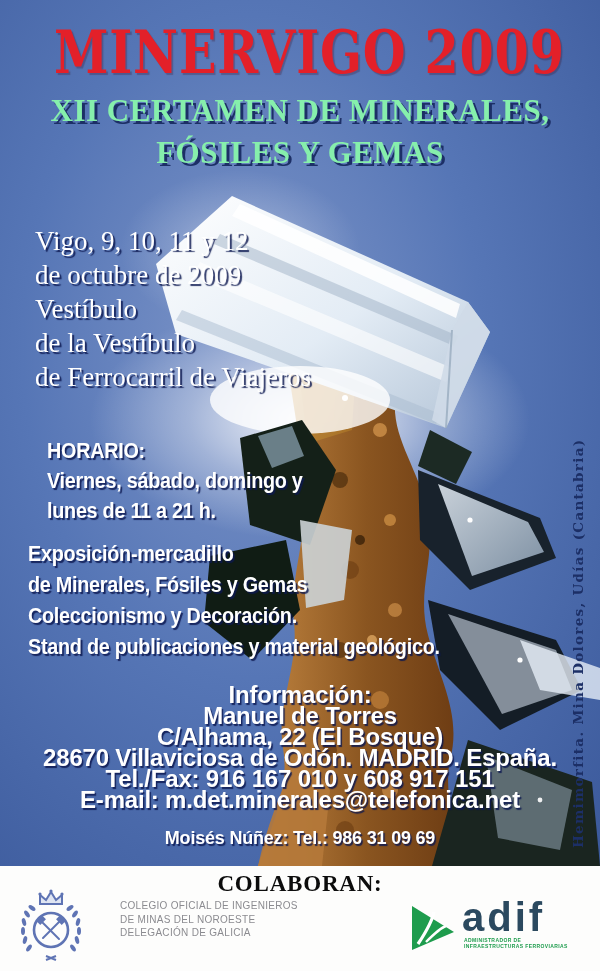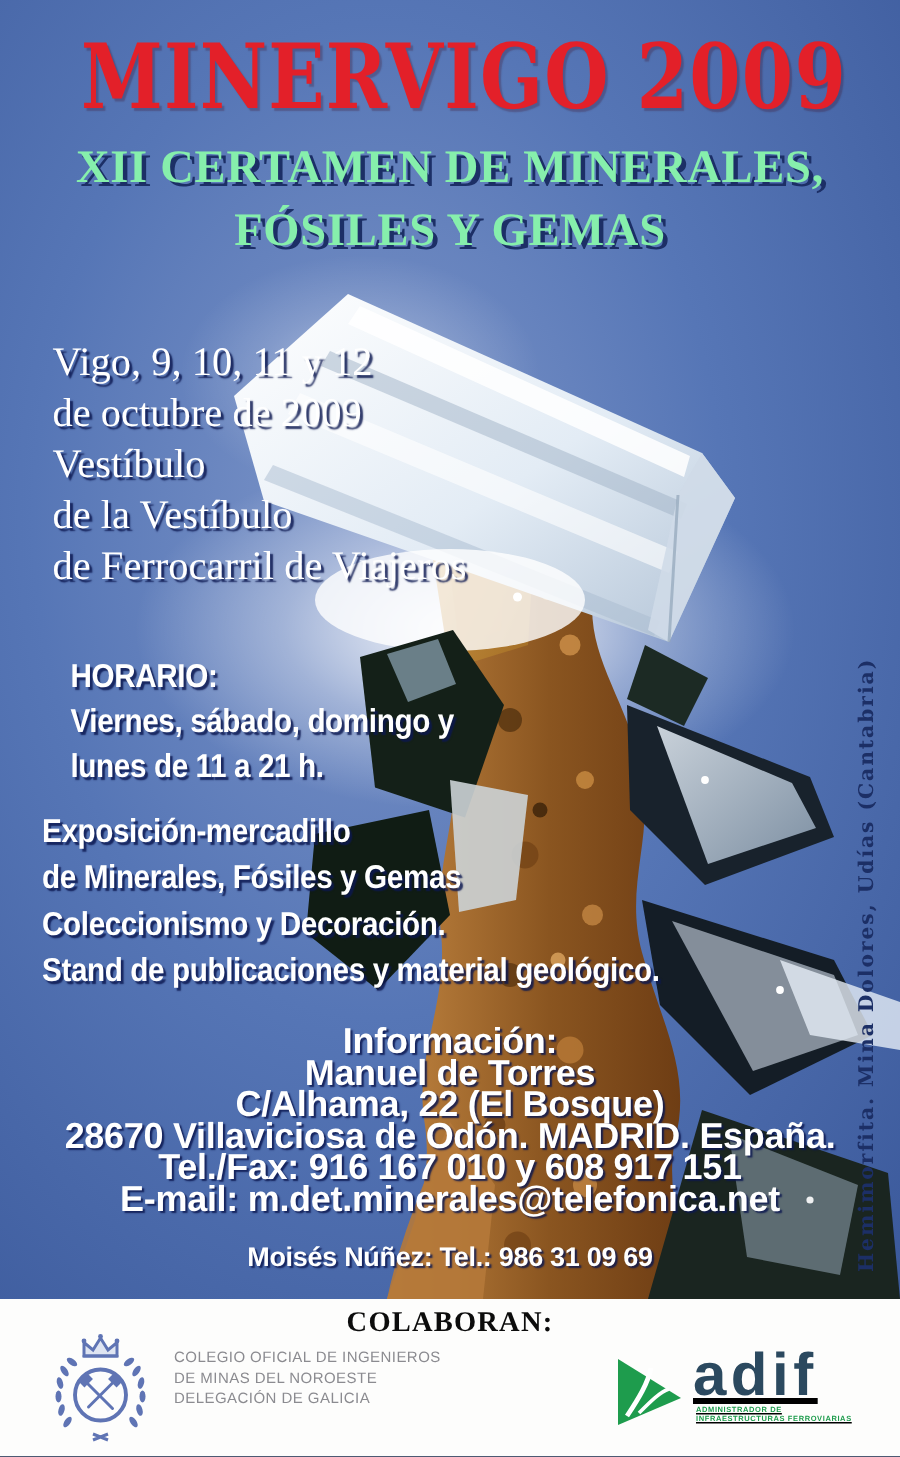--- a/index.html
+++ b/index.html
@@ -49,30 +49,30 @@
   .photo-caption{
     position:absolute;left:570px;top:848px;transform:rotate(-90deg);transform-origin:0 0;
     font-family:"DejaVu Serif","Liberation Serif",serif;font-weight:bold;font-size:13.5px;
     letter-spacing:1.3px;color:var(--deep-navy,#1c2f66);white-space:nowrap;
   }
   .footer{
     position:absolute;left:0;top:866px;width:600px;height:105px;background:#fdfdfc;
   }
   .colaboran{
     position:absolute;top:5px;left:0;width:600px;text-align:center;
-    font-family:"Liberation Serif",serif;font-weight:bold;font-size:19px;
+    font-family:"Liberation Serif",serif;font-weight:bold;font-size:23px;
     letter-spacing:.8px;color:#0c0c0c;
   }
-  .colegio{position:absolute;left:32px;top:20px;display:flex;}
+  .colegio{position:absolute;left:16px;top:20px;display:flex;gap:20px;}
   .colegio .crest{width:70px;height:78px;flex:0 0 auto;}
   .colegio-text{
     margin-left:14px;padding-top:13px;font-size:10px;line-height:13.5px;
     color:var(--colegio-gray,#8b8b90);letter-spacing:.3px;
   }
-  .adif{position:absolute;left:408px;top:32px;display:flex;align-items:flex-start;text-decoration:underline;}
+  .adif{position:absolute;left:408px;top:32px;display:flex;align-items:flex-start;}
   .adif .tri{width:50px;height:56px;flex:0 0 auto;}
   .adif-word{
     font-size:40px;line-height:38px;font-weight:bold;color:var(--adif-blue,#29475e);
     letter-spacing:3px;margin-left:4px;
   }
   .adif-tagline{
     margin-left:6px;margin-top:1px;font-size:5px;line-height:6px;
     color:var(--adif-green,#1e9c4d);letter-spacing:.4px;font-weight:bold;
   }
 </style>

